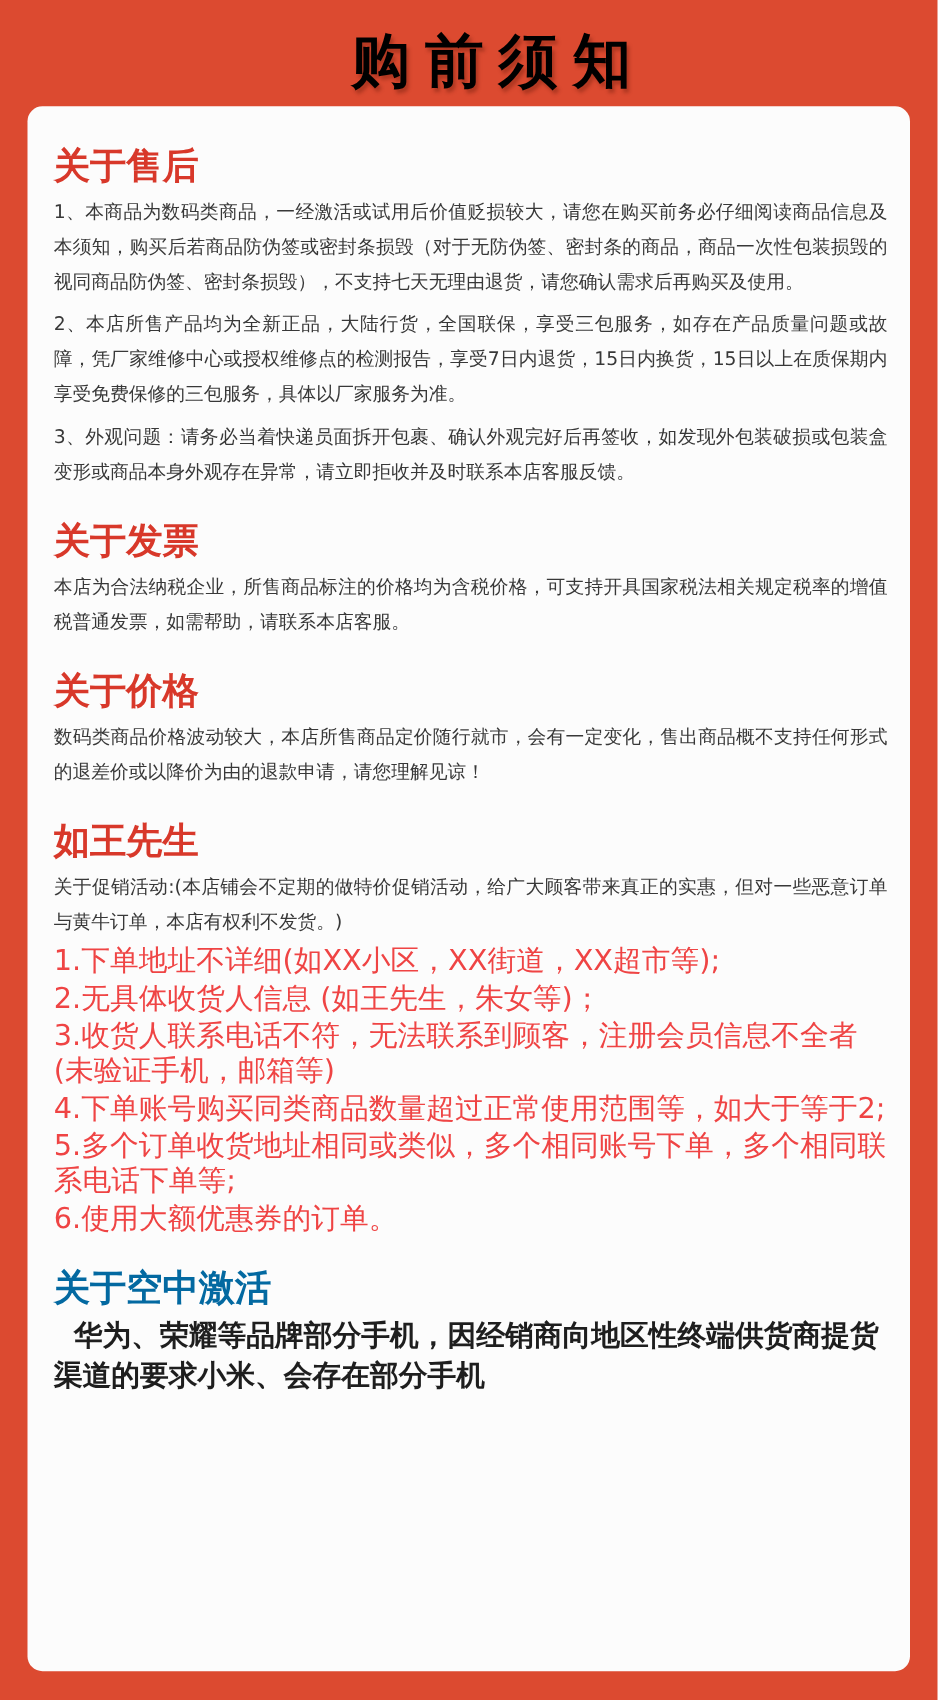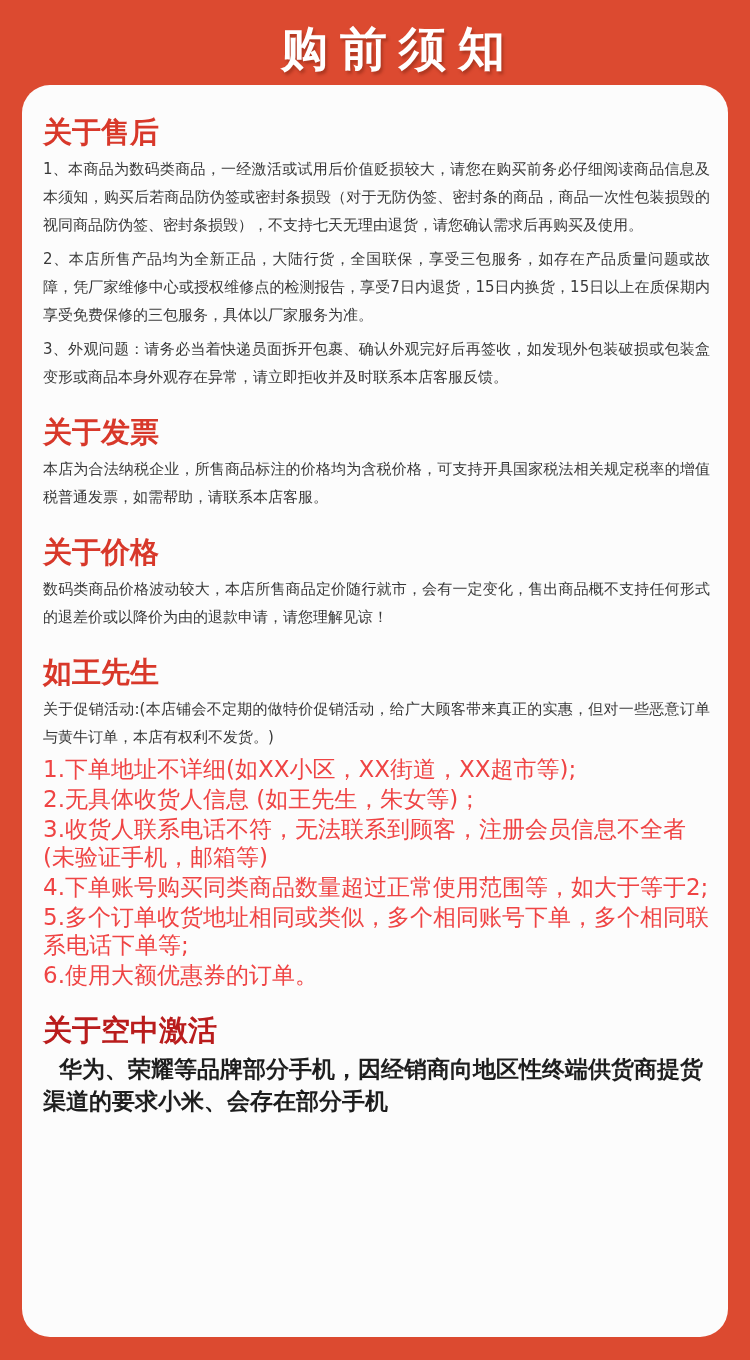--- a/index.html
+++ b/index.html
@@ -8,44 +8,44 @@
     width: 750px;
     height: 1360px;
     background: #DC4A30;
     font-family: "DejaVu Sans", "Liberation Sans", sans-serif;
     overflow: hidden;
   }
   .page-title {
     padding-top: 18px;
     height: 85px;
     text-align: center;
-    color: #ffffff;
+    color: #000000;
     font-size: 47px;
     font-weight: 700;
     letter-spacing: 12px;
     text-shadow: 2px 3px 3px rgba(90, 20, 5, 0.35);
     margin-left: 48px;
   }
   .card {
     margin: 0 22px;
     width: 706px;
     height: 1252px;
     background: #FCFCFC;
-    border-radius: 28px;
+    border-radius: 12px;
     padding: 6px 18px 0 21px;
     overflow: hidden;
   }
   .sec-heading {
     margin-top: 24px;
     font-size: 29px;
     line-height: 34px;
     font-weight: 700;
     color: #D8382A;
   }
-  .sec-air .sec-heading { color: #b91c1c; }
+  .sec-air .sec-heading { color: #0369a1; }
   .body-para {
     margin-top: 6px;
     font-size: 15px;
     line-height: 28px;
     color: #383838;
     text-align: justify;
   }
   .limit-list { margin-top: 4px; }
   .limit-item {
     margin-top: 2px;

